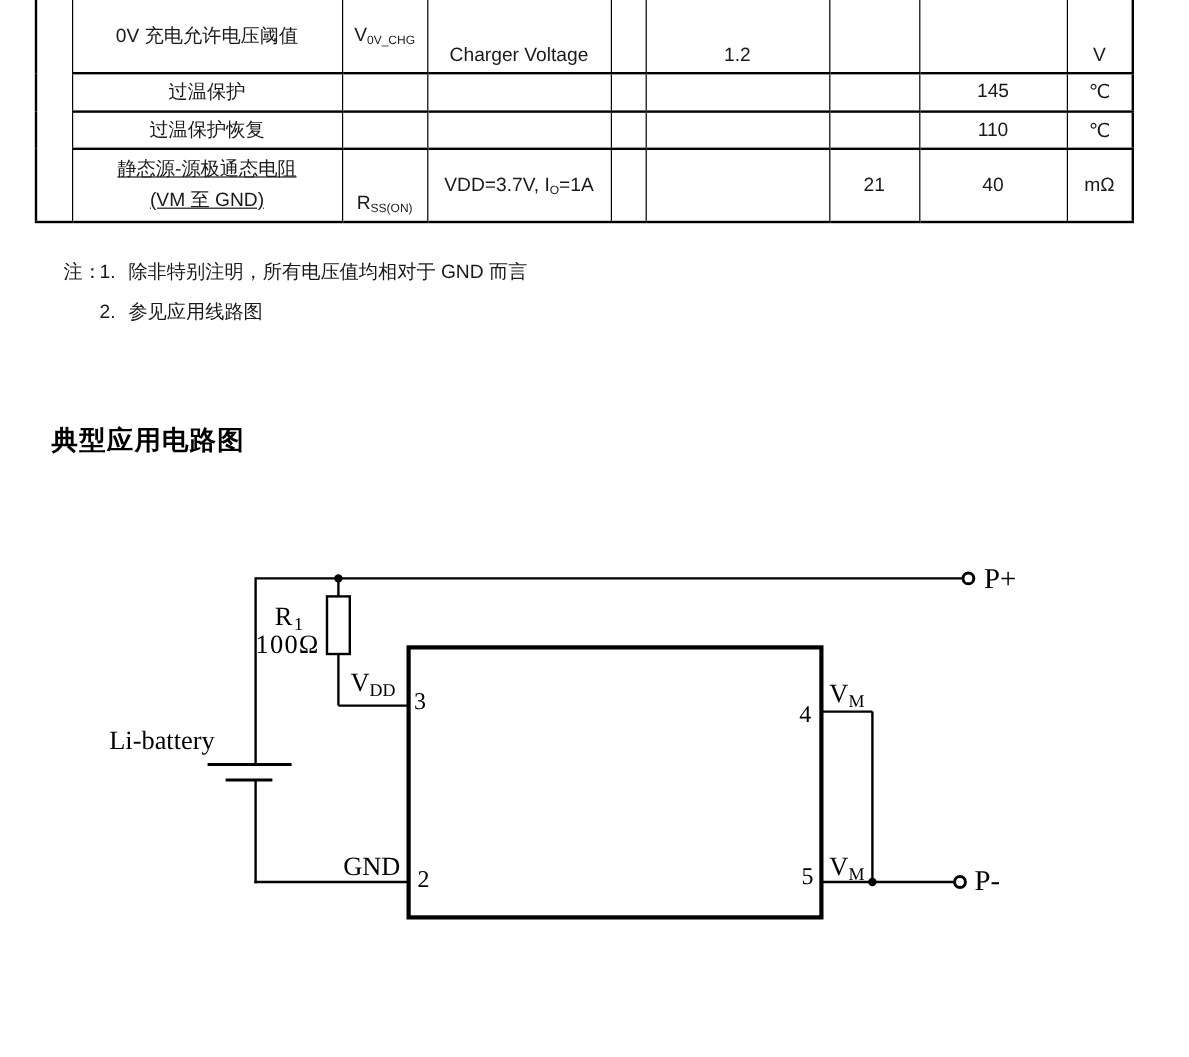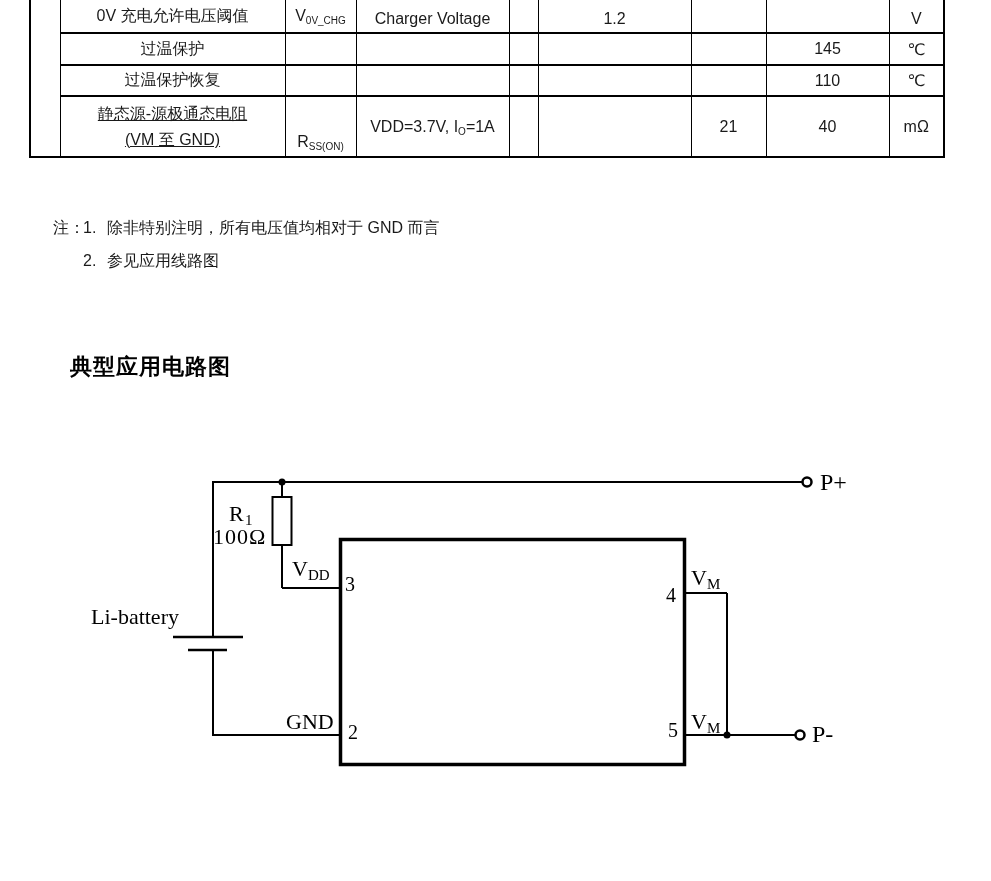--- a/index.html
+++ b/index.html
@@ -14,36 +14,36 @@
     border:2px solid #000;border-top:none;
     font-size:16px;color:#1a1a1a;
   }
   .spec-table td{
     border-left:1px solid #000;border-right:1px solid #000;
     border-top:2px solid #000;border-bottom:2px solid #000;
     text-align:center;vertical-align:middle;
     padding:0 2px;overflow:hidden;
   }
   .spec-table tr.r1 td{border-top:none;}
-  .spec-table tr.r1{height:33px;}
+  .spec-table tr.r1{height:61px;}
   .spec-table tr.r2{height:32px;}
   .spec-table tr.r3{height:31px;}
   .spec-table tr.r4{height:61px;}
   .spec-table td.vb{vertical-align:bottom;padding-bottom:4px;}
   .spec-table td.symb{vertical-align:bottom;padding-bottom:5px;}
   .spec-table sub{font-size:10px;vertical-align:-3px;line-height:0;}
   .param2 div{line-height:26px;text-decoration:underline;}
   
   .notes{position:absolute;left:53px;top:211px;width:700px;font-size:16px;color:#1a1a1a;}
   .note-line{display:flex;line-height:33px;}
   .note-label{width:30px;flex:0 0 30px;}
   .note-num{width:24px;flex:0 0 24px;}
   
   .section-title{
-    position:absolute;left:70px;top:352px;
+    position:absolute;left:43px;top:352px;
     font-size:22px;font-weight:bold;letter-spacing:1px;color:#000;
   }
   
   .circuit{position:absolute;left:0;top:440px;}
   .circuit text{font-family:"Liberation Serif","DejaVu Serif",serif;fill:#000;}
 </style>
 </head>
 <body>
 
 <table class="spec-table">

